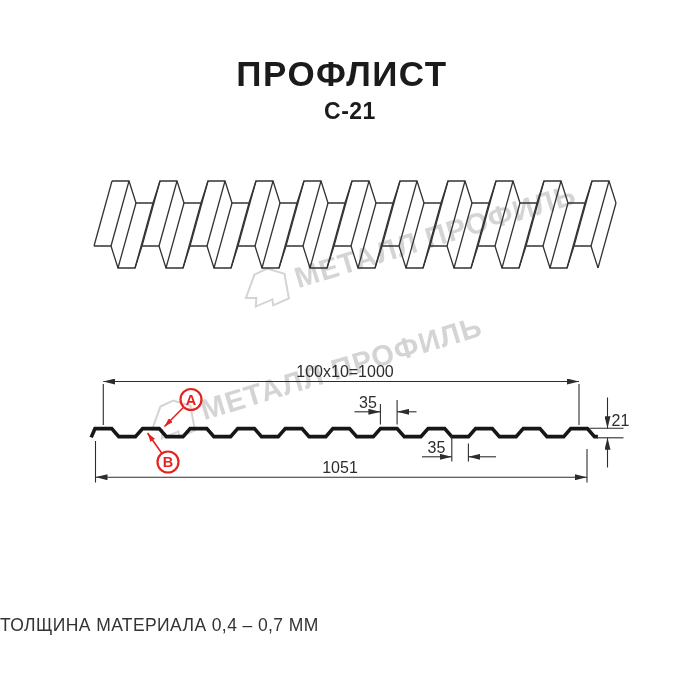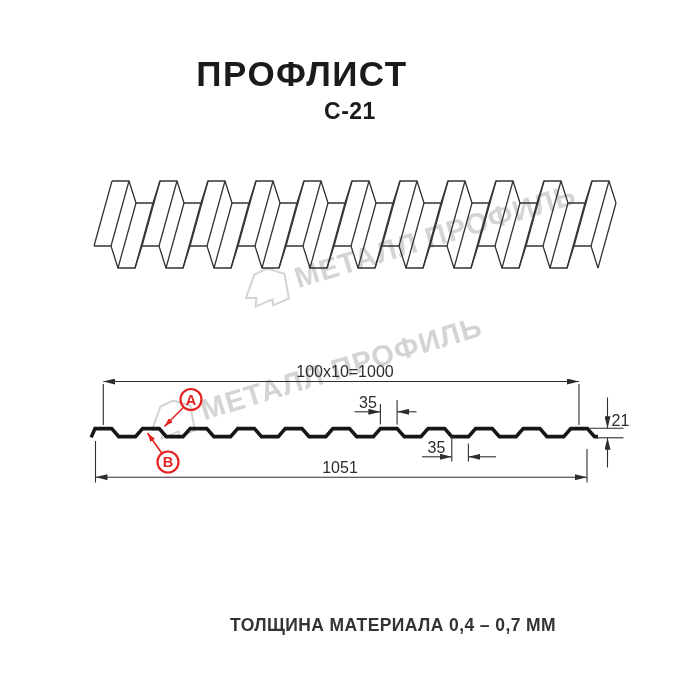--- a/index.html
+++ b/index.html
@@ -3,25 +3,25 @@
 <meta charset="utf-8">
 <style>
   :root{
     --ink:#1b1b1b; --line:#2d2d2d; --accent:#e42320;
     --wm:#d4d4d4; --profile:#161616;
   }
   html,body{margin:0;padding:0;background:#fff;}
   .page{position:relative;width:700px;height:700px;background:#fff;overflow:hidden;
         font-family:"Liberation Sans",sans-serif;}
   .title{position:absolute;top:56px;left:0;width:604px;text-align:center;margin:0;
-         font-size:35px;font-weight:bold;letter-spacing:1.5px;color:var(--ink);line-height:1;}
+         font-size:35px;font-weight:bold;letter-spacing:1.5px;color:var(--ink);line-height:1;padding-left:40px;}
   .subtitle{position:absolute;top:100px;left:0;width:700px;text-align:center;
             font-size:23px;font-weight:bold;letter-spacing:.5px;color:var(--ink);line-height:1;}
-  .caption{position:absolute;top:617px;left:0;width:556px;text-align:right;
-           font-size:17.5px;font-weight:bold;letter-spacing:.4px;color:#333;line-height:1;}
+  .caption{position:absolute;top:617px;left:0;width:556px;text-align:left;
+           font-size:17.5px;font-weight:normal;letter-spacing:.4px;color:#333;line-height:1;}
   svg.stage{position:absolute;left:0;top:0;width:700px;height:700px;}
   .sheet{stroke:#333;stroke-width:1.3;fill:none;stroke-linejoin:miter;}
   .xsec{stroke:var(--profile);stroke-width:3.6;fill:none;stroke-linejoin:miter;stroke-linecap:butt;}
   .thin{stroke:var(--line);stroke-width:1.1;fill:none;}
   text.dim{font-family:"Liberation Sans",sans-serif;font-size:16px;fill:var(--line);}
   .redln{stroke:var(--accent);stroke-width:1.6;fill:none;}
   .redcirc{stroke:var(--accent);stroke-width:2.2;fill:none;}
   text.redlbl{font-family:"Liberation Sans",sans-serif;font-size:14.5px;font-weight:bold;
               fill:var(--accent);text-anchor:middle;}
   .wmlogo{stroke:var(--wm);stroke-width:2;fill:none;}

